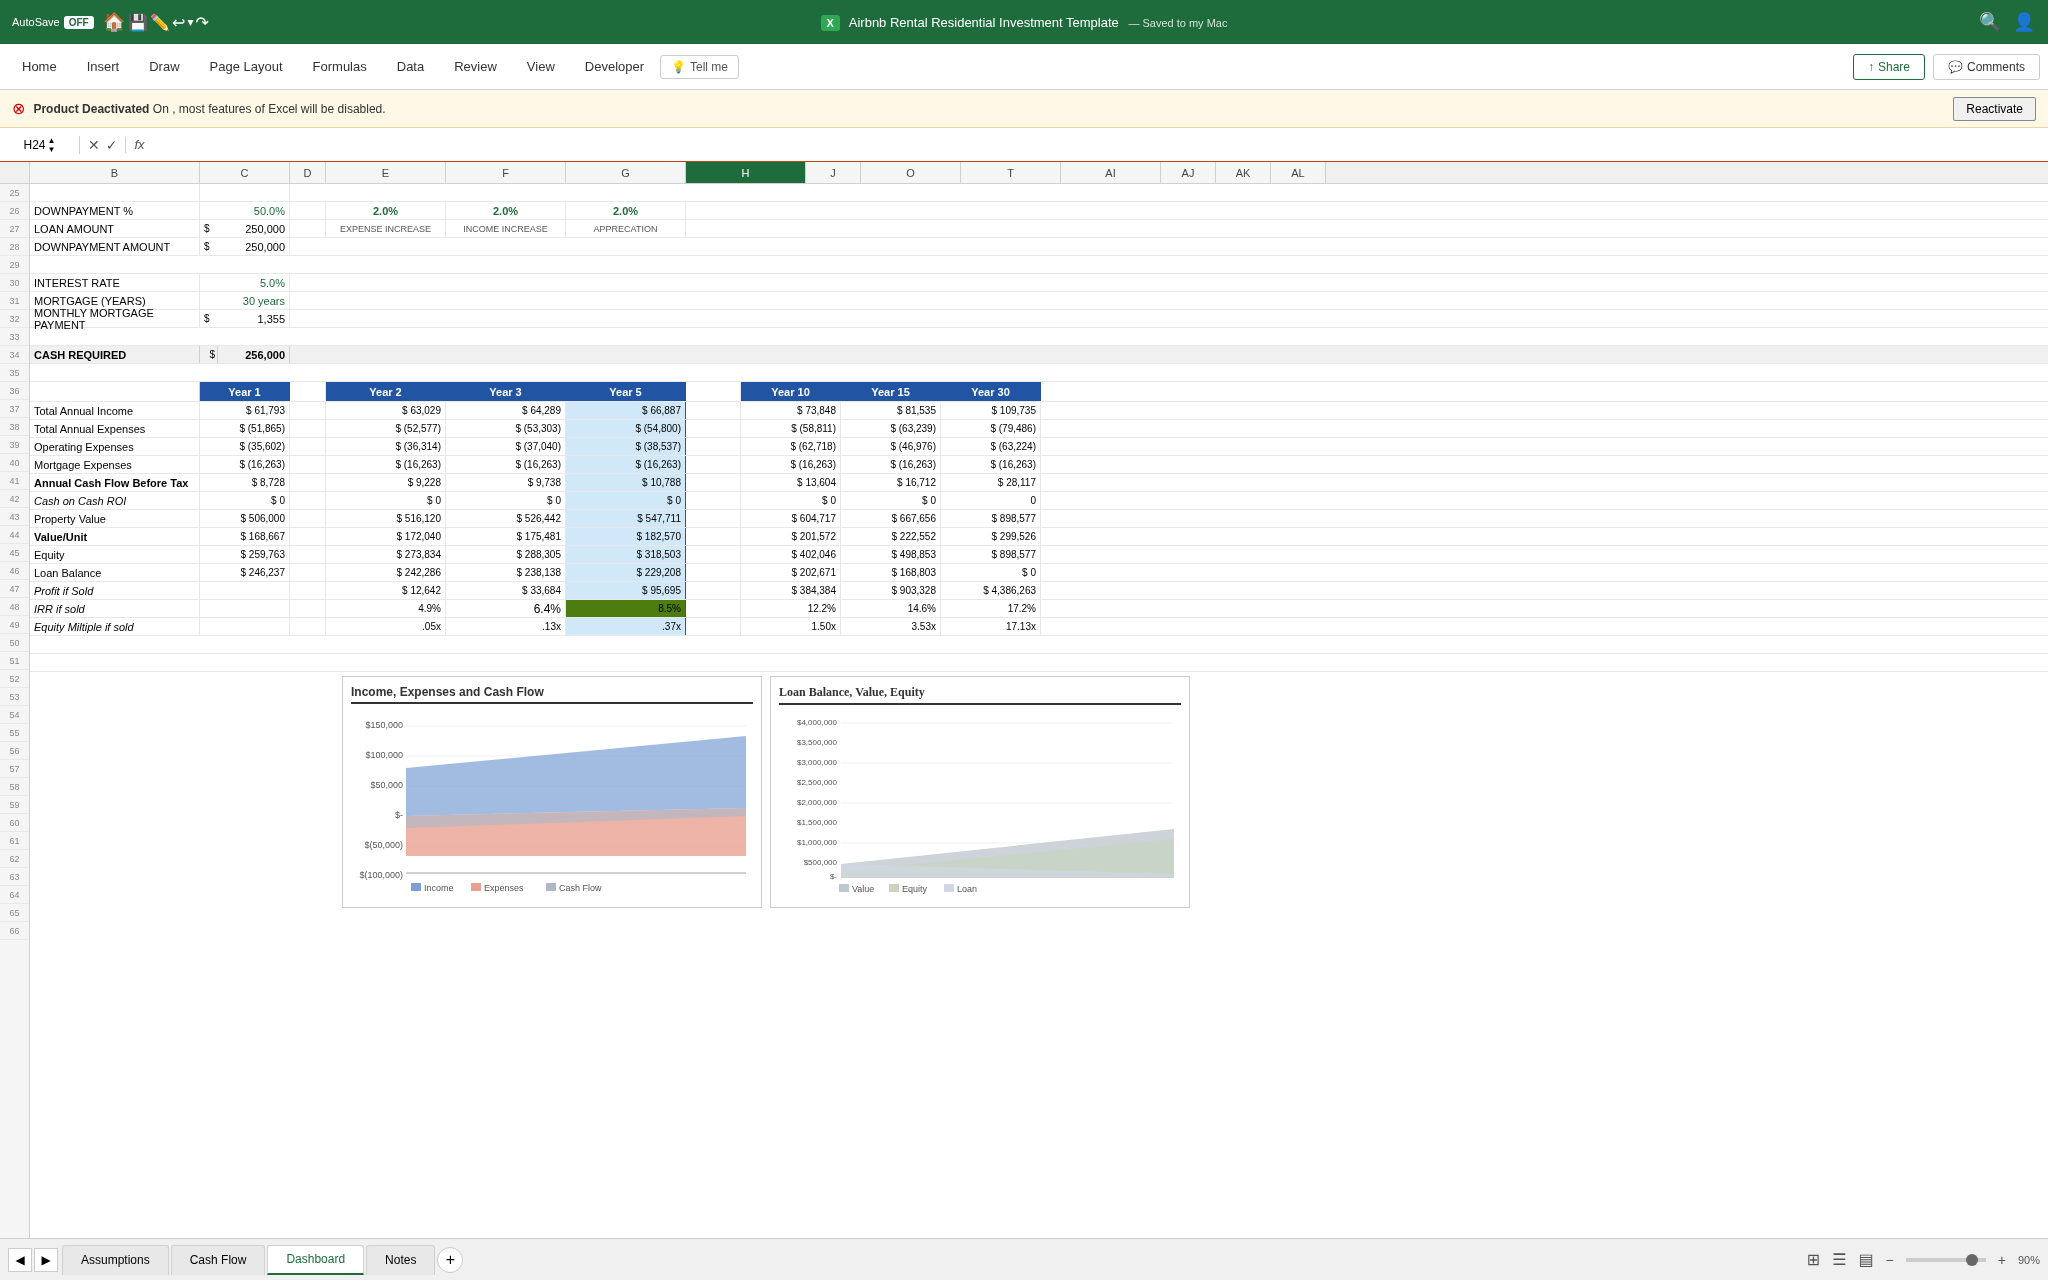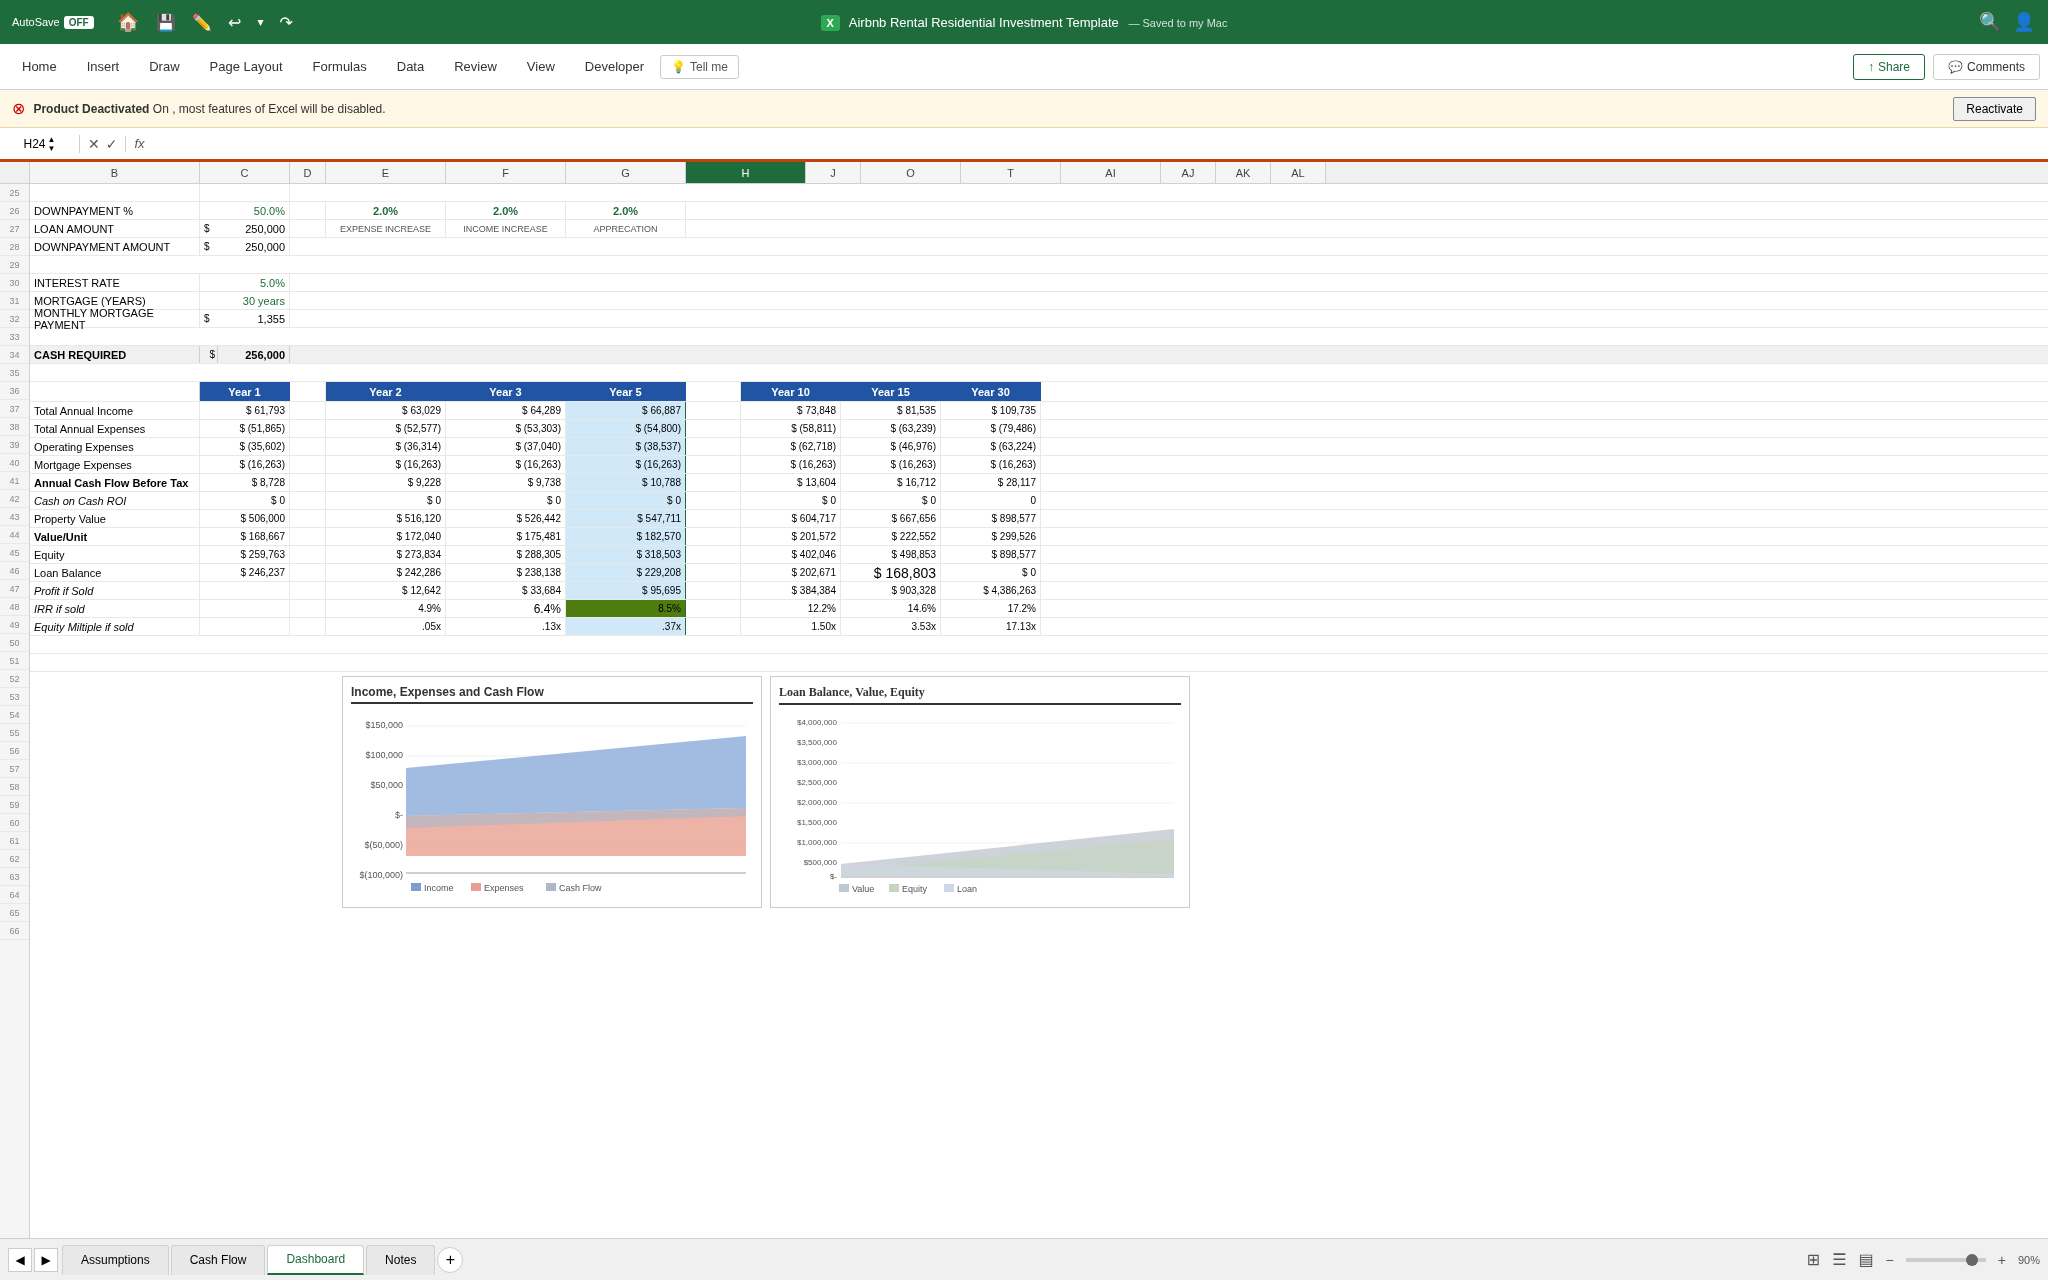--- a/index.html
+++ b/index.html
@@ -7,21 +7,21 @@
 
     
     #title-bar {
       height: 44px;
       background: #1e6b3c;
       display: flex;
       align-items: center;
       padding: 0 12px;
       color: white;
     }
-    #title-bar .left { display: flex; align-items: center; gap: 16px; flex: 1; }
+    #title-bar .left { display: flex; align-items: center; gap: 2px; flex: 1; }
     #title-bar .center { flex: 2; text-align: center; font-size: 13px; color: white; }
     #title-bar .right { flex: 1; display: flex; justify-content: flex-end; align-items: center; gap: 12px; }
     .autosave { display: flex; align-items: center; gap: 4px; font-size: 11px; }
     .autosave-toggle { background: #fff; color: #1e6b3c; border-radius: 3px; padding: 1px 5px; font-size: 10px; font-weight: bold; }
 
     
     #ribbon {
       height: 46px;
       background: #fff;
       border-bottom: 1px solid #d0d0d0;
@@ -54,21 +54,21 @@
     }
     .product-icon { color: #c00; font-size: 16px; }
     .product-text { font-size: 12px; color: #333; }
     .product-bold { font-weight: bold; }
     .reactivate-btn { margin-left: auto; border: 1px solid #888; background: #f0f0f0; padding: 4px 12px; font-size: 12px; cursor: pointer; border-radius: 2px; }
 
     
     #formula-bar {
       height: 34px;
       background: #fff;
-      border-bottom: 3px solid #c2410c;
+      border-bottom: 1px solid #c2410c;
       display: flex;
       align-items: center;
       gap: 0;
     }
     .cell-ref {
       width: 80px;
       border-right: 1px solid #d0d0d0;
       padding: 0 8px;
       font-size: 12px;
       display: flex;
@@ -485,21 +485,21 @@
           </div>
           <div style="display: flex; height: 18px; border-bottom: 1px solid rgb(232, 232, 232);">
             <div style="width:170px; border-right:1px solid #e8e8e8; font-size:11px; padding:2px 4px; display:flex; align-items:center;  ">Loan Balance</div>
             <div style="width:90px; border-right:1px solid #e8e8e8; font-size:10px; padding:2px 4px; display:flex; align-items:center; justify-content:flex-end;">$ 246,237</div>
             <div style="width:36px; border-right:1px solid #e8e8e8;"></div>
             <div style="width:120px; border-right:1px solid #e8e8e8; font-size:10px; padding:2px 4px; display:flex; align-items:center; justify-content:flex-end;">$ 242,286</div>
             <div style="width:120px; border-right:1px solid #e8e8e8; font-size:10px; padding:2px 4px; display:flex; align-items:center; justify-content:flex-end;">$ 238,138</div>
             <div style="width:120px; border-right:1px solid #1e6b3c; font-size:10px; padding:2px 4px; display:flex; align-items:center; justify-content:flex-end; background:#d0e8f8;">$ 229,208</div>
             <div style="width:55px; border-right:1px solid #e8e8e8;"></div>
             <div style="width:100px; border-right:1px solid #e8e8e8; font-size:10px; padding:2px 4px; display:flex; align-items:center; justify-content:flex-end;">$ 202,671</div>
-            <div style="width:100px; border-right:1px solid #e8e8e8; font-size:14px; padding:2px 4px; display:flex; align-items:center; justify-content:flex-end;">$ 168,803</div>
+            <div style="width:100px; border-right:1px solid #e8e8e8; font-size:10px; padding:2px 4px; display:flex; align-items:center; justify-content:flex-end;">$ 168,803</div>
             <div style="width:100px; border-right:1px solid #e8e8e8; font-size:10px; padding:2px 4px; display:flex; align-items:center; justify-content:flex-end;">$ 0</div>
             <div style="flex:1;"></div>
           </div>
           <div style="display: flex; height: 18px; border-bottom: 1px solid rgb(232, 232, 232);">
             <div style="width:170px; border-right:1px solid #e8e8e8; font-size:11px; padding:2px 4px; display:flex; align-items:center;  font-style:italic;">Profit if Sold</div>
             <div style="width:90px; border-right:1px solid #e8e8e8; font-size:10px; padding:2px 4px; display:flex; align-items:center; justify-content:flex-end;"></div>
             <div style="width:36px; border-right:1px solid #e8e8e8;"></div>
             <div style="width:120px; border-right:1px solid #e8e8e8; font-size:10px; padding:2px 4px; display:flex; align-items:center; justify-content:flex-end;">$ 12,642</div>
             <div style="width:120px; border-right:1px solid #e8e8e8; font-size:10px; padding:2px 4px; display:flex; align-items:center; justify-content:flex-end;">$ 33,684</div>
             <div style="width:120px; border-right:1px solid #1e6b3c; font-size:10px; padding:2px 4px; display:flex; align-items:center; justify-content:flex-end; background:#d0e8f8;">$ 95,695</div>

